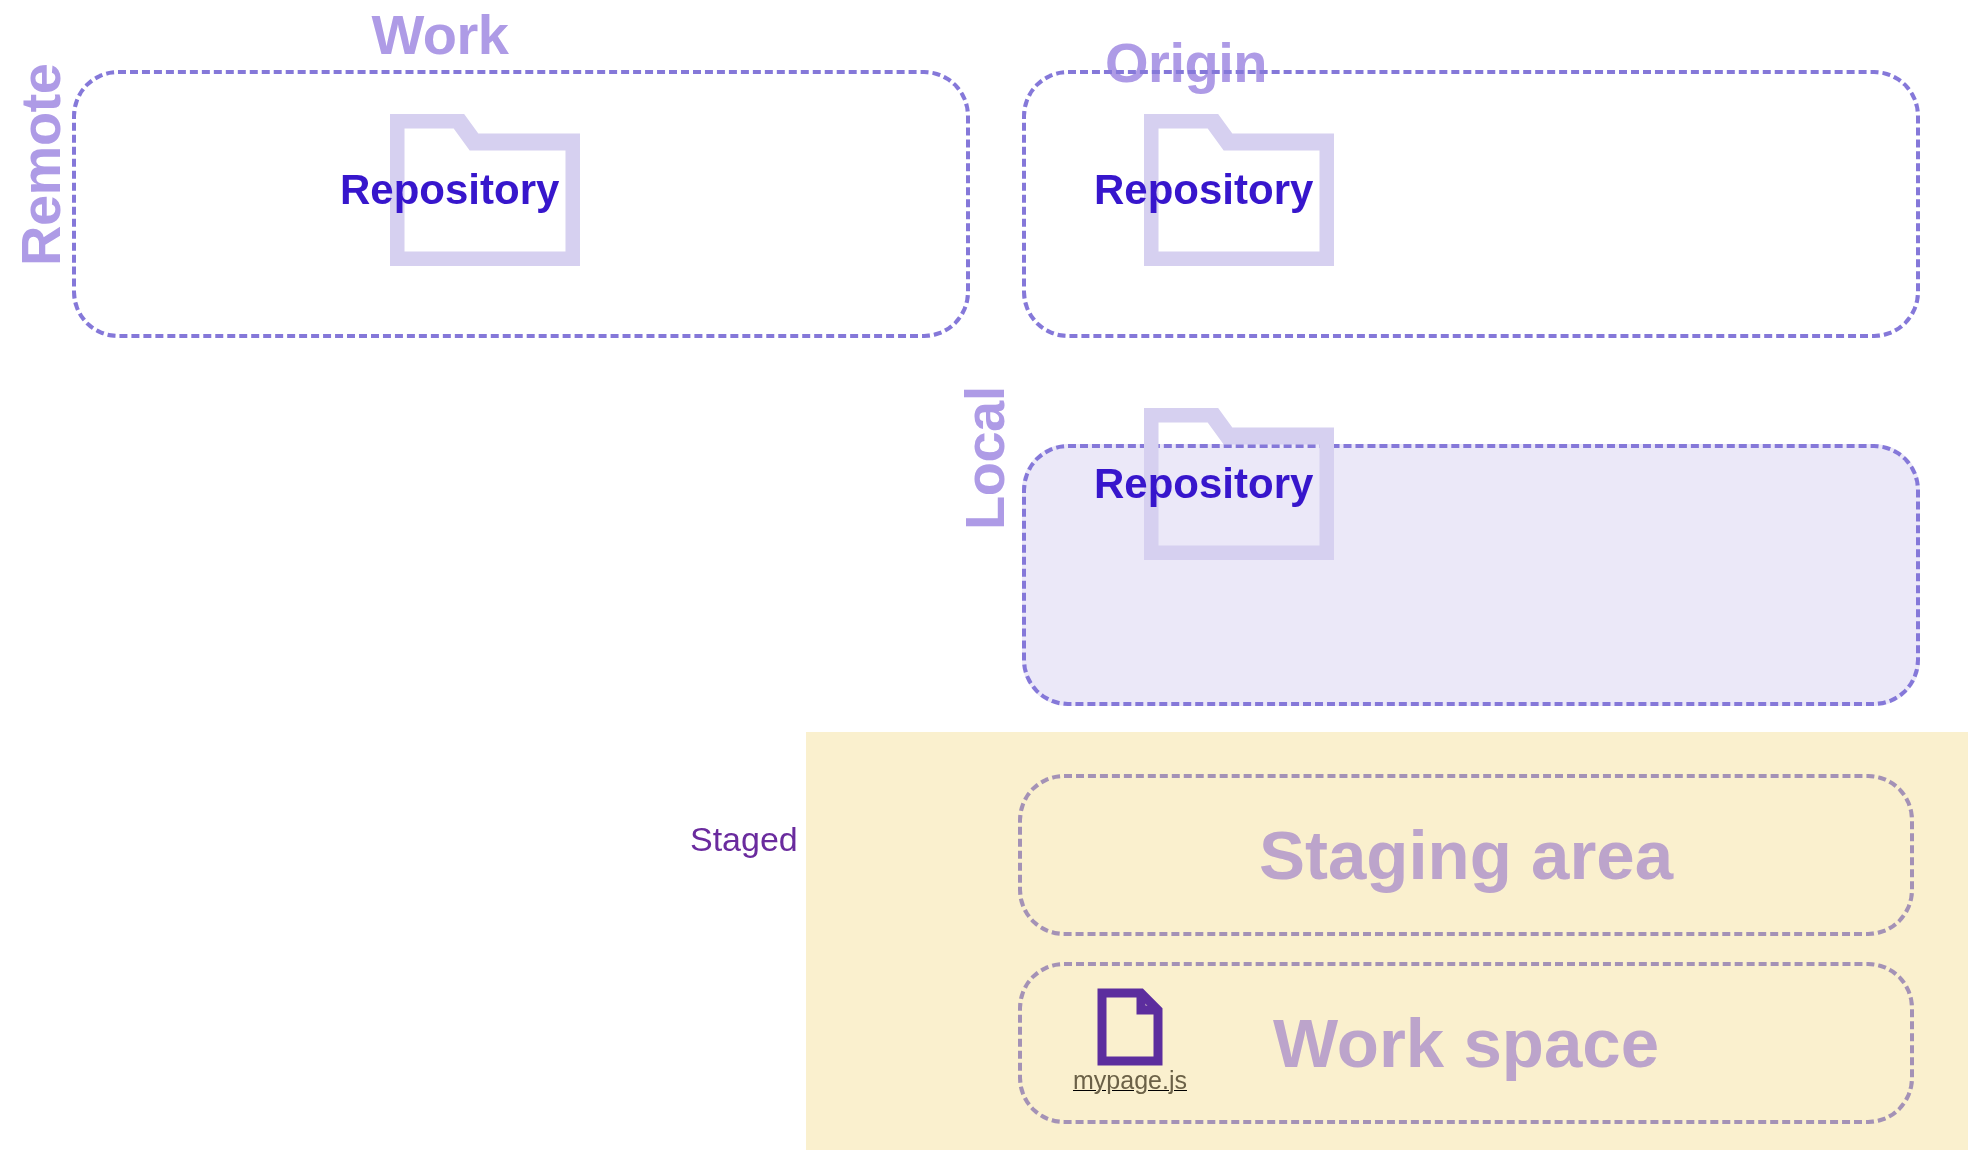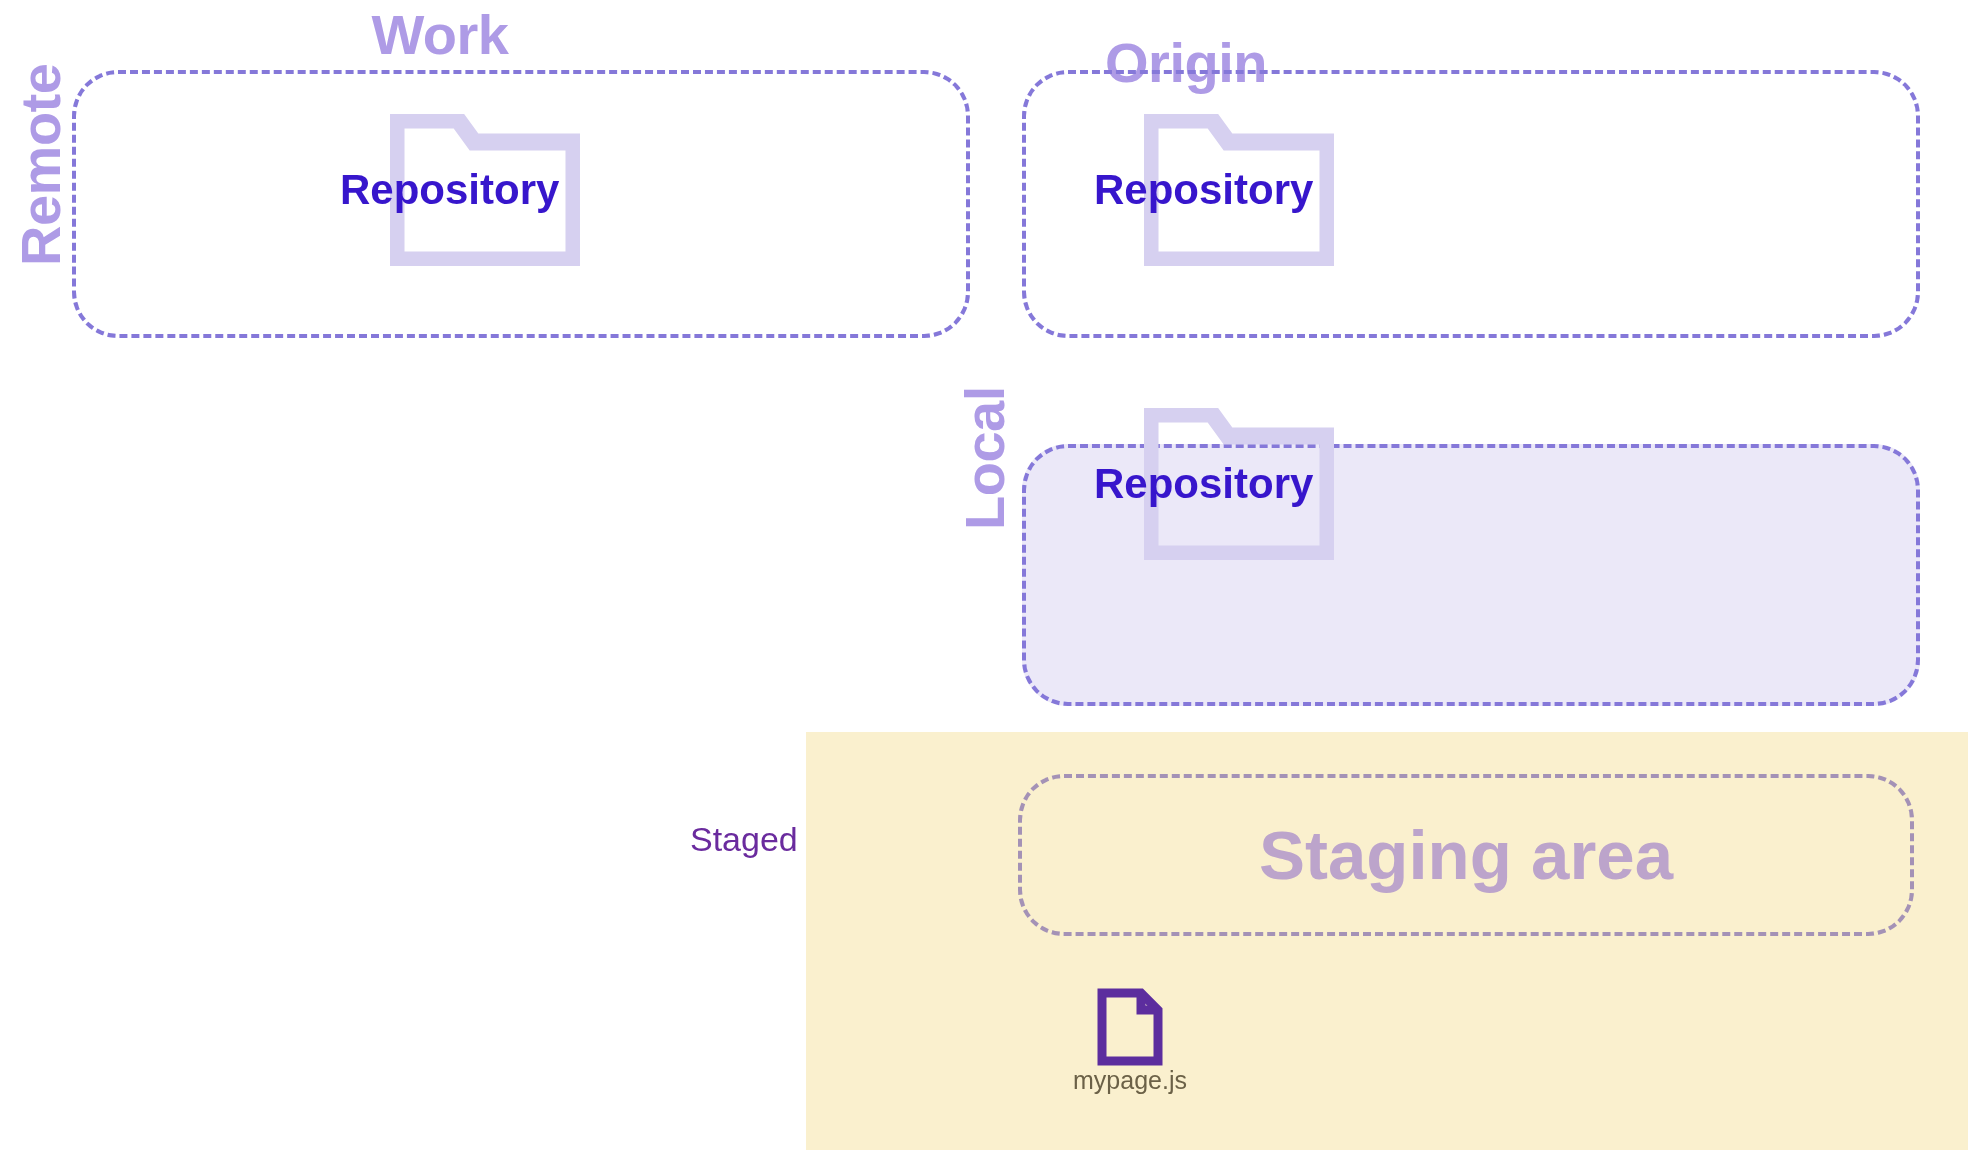--- a/index.html
+++ b/index.html
@@ -139,20 +139,21 @@
     white-space: nowrap;
   }
 
   
   .file-chip {
     position: absolute;
     left: 1068px;
     top: 988px;
     width: 124px;
     text-align: center;
+    text-decoration: underline;
   }
   .file-chip .file-icon {
     width: 66px;
     height: 78px;
     margin: 0 auto;
     display: block;
   }
   .file-chip .file-icon svg { display: block; width: 100%; height: 100%; }
   .file-chip .file-name {
     margin-top: 4px;
@@ -206,20 +207,23 @@
     <span class="repo-caption">Repository</span>
   </div>
 
   <div class="row-label row-label--staged">Staged</div>
 
   <div class="inner-box inner-box--staging">
     <span class="inner-box-title">Staging area</span>
   </div>
 
 
+  <div class="inner-box inner-box--workspace">
+    <span class="inner-box-title">Work space</span>
+  </div>
 
   <div class="file-chip">
     <span class="file-icon">
       <svg viewBox="0 0 66 78" xmlns="http://www.w3.org/2000/svg">
         <path d="M5 5 H44 L61 22 V73 H5 Z" fill="none" stroke="#5C2D9E" stroke-width="9" stroke-linejoin="miter"></path>
         <path d="M44 5 V22 H61" fill="none" stroke="#5C2D9E" stroke-width="9" stroke-linejoin="miter"></path>
       </svg>
     </span>
     <span class="file-name">mypage.js</span>
   </div>

